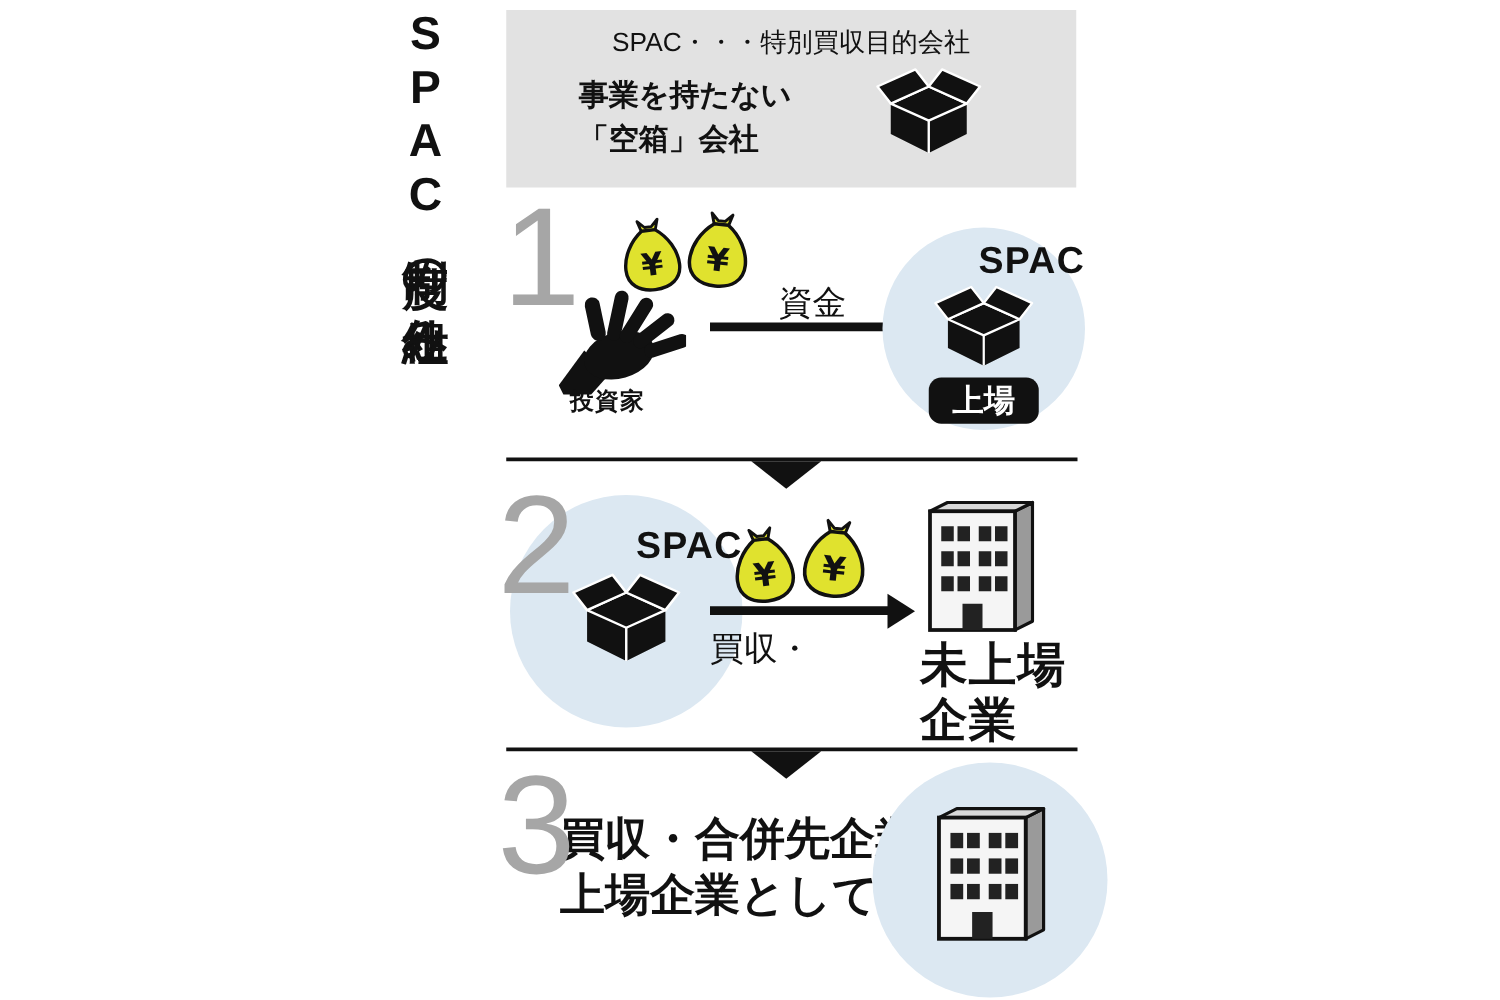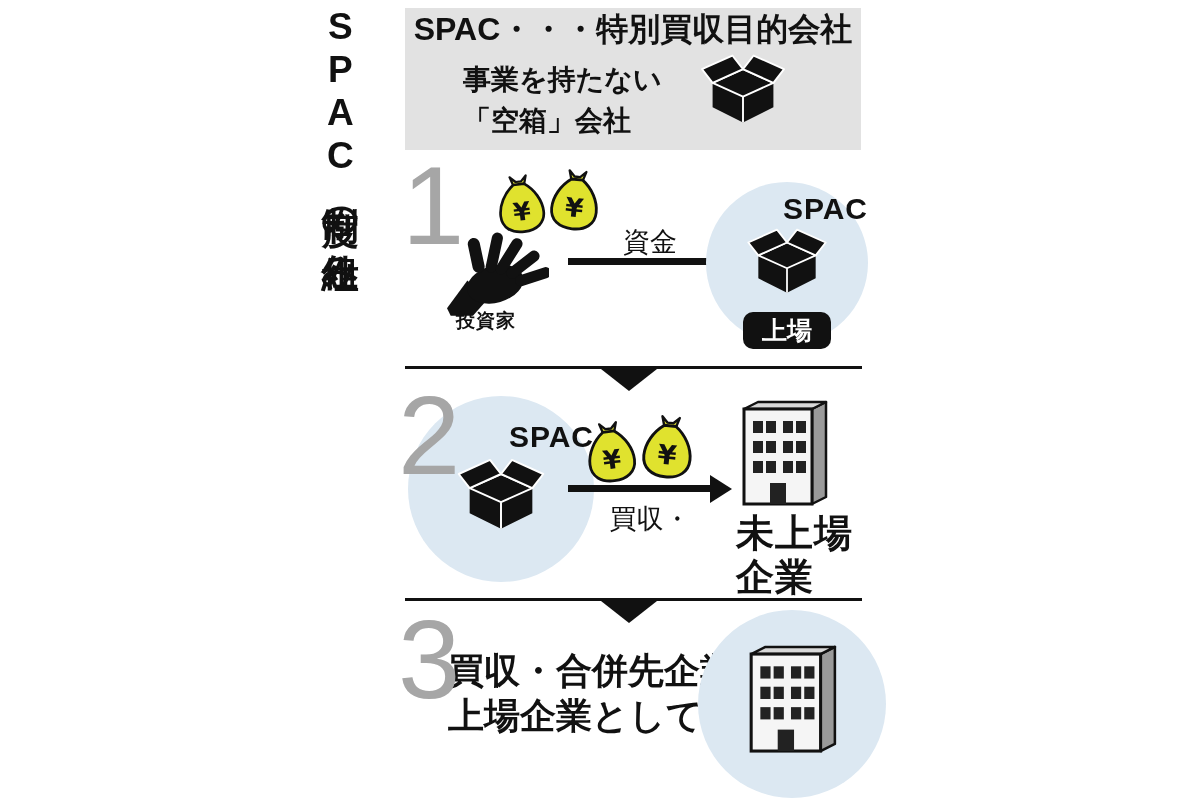--- a/index.html
+++ b/index.html
@@ -20,42 +20,42 @@
 
   
   #vtitle {
     position:absolute; left:320px; top:6px;
     writing-mode:vertical-rl; text-orientation:upright;
     font-size:37px; font-weight:700; letter-spacing:2px; line-height:1.05;
   }
 
   
   #defbox { position:absolute; left:405px; top:8px; width:456px; height:142px; background:var(--header-bg); }
-  #def-title { position:absolute; left:0; top:0; width:100%; text-align:center; font-size:32px; font-weight:700; }
-  #def-desc { position:absolute; left:58px; top:52px; font-size:28px; font-weight:700; line-height:1.45; }
+  #def-title { position:absolute; left:0; top:12px; width:100%; text-align:center; font-size:21px; font-weight:400; }
+  #def-desc { position:absolute; left:58px; top:52px; font-size:24px; font-weight:700; line-height:1.45; }
   #def-box-icon { position:absolute; left:292px; top:46px; width:92px; height:76px; }
 
   
   .step-num { position:absolute; font-size:112px; line-height:1; font-weight:400; color:var(--step-number-gray); z-index:3; }
   #num1 { left:402px; top:150px; }
   #num2 { left:398px; top:380px; }
   #num3 { left:398px; top:604px; }
 
   
   .circle { position:absolute; border-radius:50%; background:var(--circle-bg); }
   #circle1 { left:706px; top:182px; width:162px; height:162px; }
   #circle2 { left:408px; top:396px; width:186px; height:186px; }
   #circle3 { left:698px; top:610px; width:188px; height:188px; }
   .circle .spac-label { position:absolute; left:0; width:100%; text-align:right; font-size:30px; font-weight:700; letter-spacing:1px; }
   #circle1 .spac-label { top:10px; }
   #circle2 .spac-label { top:24px; }
   #circle1 .box-icon { position:absolute; left:38px; top:46px; width:86px; height:72px; }
   #circle2 .box-icon { position:absolute; left:46px; top:62px; width:94px; height:79px; }
   #badge-listed {
-    position:absolute; left:37px; top:130px; width:88px; height:37px;
+    position:absolute; left:37px; top:120px; width:88px; height:37px;
     background:#111; color:#fff; border-radius:10px;
     display:flex; align-items:center; justify-content:center;
     font-size:25px; font-weight:700;
   }
 
   
   .bags { position:absolute; }
   .bags svg { position:absolute; }
   #bags1 { left:494px; top:168px; width:112px; height:70px; }
   #bags1 .bag-a { left:0; top:5px; width:54px; height:62px; transform:rotate(-7deg); }
@@ -69,21 +69,21 @@
   #investor-label { position:absolute; left:456px; top:308px; font-size:19px; font-weight:700; letter-spacing:1px; }
 
   
   .h-arrow { position:absolute; width:164px; height:32px; }
   .h-arrow .shaft { position:absolute; left:0; right:20px; top:12px; height:7px; background:#111; }
   .h-arrow .head { position:absolute; right:0; top:2px; width:0; height:0;
     border-top:14px solid transparent; border-bottom:14px solid transparent; border-left:22px solid #111; }
   #arrow1 { left:568px; top:246px; }
   #arrow2 { left:568px; top:473px; }
   #arrow1-label { position:absolute; left:568px; top:224px; width:164px; text-align:center; font-size:27px; font-weight:500; }
-  #arrow2-label { position:absolute; left:568px; top:502px; width:164px; text-align:center; font-size:27px; font-weight:500; line-height:1.3; }
+  #arrow2-label { position:absolute; left:568px; top:502px; width:164px; font-size:27px; font-weight:500; line-height:1.3; }
 
   
   #building1 { position:absolute; left:736px; top:396px; width:96px; height:116px; }
   #target-label { position:absolute; left:736px; top:512px; font-size:38px; font-weight:700; line-height:1.15; letter-spacing:1px; }
   #building2 { position:absolute; left:743px; top:640px; width:98px; height:120px; }
 
   
   .sep { position:absolute; left:405px; width:457px; height:3px; background:#111; }
   #sep1 { top:366px; }
   #sep2 { top:598px; }

